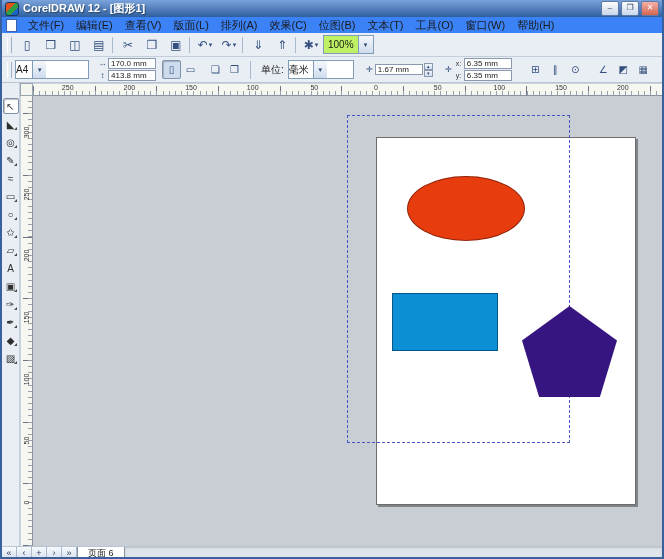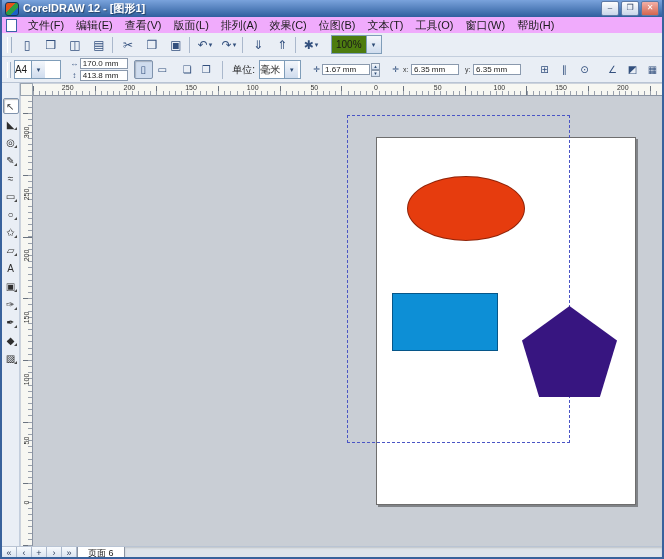--- a/index.html
+++ b/index.html
@@ -18,37 +18,37 @@
   #app-icon{width:12px;height:12px;margin-right:4px;flex:0 0 auto;
     background:linear-gradient(135deg,#e4531b 0 40%,#2f9e44 40% 70%,#1b63c8 70%);
     border-radius:3px;border:1px solid #16345e;}
   #title-text{color:#fff;font-weight:bold;font-size:11px;white-space:nowrap;text-shadow:1px 1px 1px rgba(0,0,0,.4);}
   #titlebar-buttons{margin-left:auto;display:flex;gap:2px;}
   .cap-btn{width:16px;height:13px;font-size:8px;line-height:12px;text-align:center;color:#1d3providedb;
     background:linear-gradient(#fdfdfd,#c9d6ea);border:1px solid #5d7aa6;border-radius:2px;color:#243a5e;cursor:default;}
   .cap-btn.close{background:linear-gradient(#f3b0a6,#d4654f);color:#fff;}
   
   #menubar{position:absolute;left:0;top:17px;width:100%;height:16px;
-    background:#f0abfc;border-bottom:1px solid #c3cedd;display:flex;align-items:center;}
+    background:#3b82f6;border-bottom:1px solid #c3cedd;display:flex;align-items:center;}
   #doc-icon{width:9px;height:11px;background:#fff;border:1px solid #3a62a8;margin:0 5px 0 4px;flex:0 0 auto;}
   #menu-items{display:flex;height:100%;align-items:center;}
   .menu-item{padding:0 6px;line-height:15px;white-space:nowrap;cursor:default;}
   
   #toolbar{position:absolute;left:0;top:33px;width:100%;height:24px;
     background:#e9eef5;border-bottom:1px solid #c3cedd;display:flex;align-items:center;padding-left:2px;box-sizing:border-box;}
   .grip{width:3px;height:16px;margin:0 3px;border-left:1px solid #fff;border-right:1px solid #9fb0c6;}
   #toolbar-buttons{display:flex;align-items:center;}
   .tb-btn{height:20px;min-width:20px;display:flex;align-items:center;justify-content:center;
     border:1px solid transparent;border-radius:2px;margin:0 1px;cursor:default;}
   .tb-btn .glyph{font-size:12px;color:#33507e;}
   .tb-btn .dd{font-size:7px;color:#33507e;margin-left:1px;}
   .sep-after{margin-right:6px;position:relative;}
   .sep-after::after{content:"";position:absolute;right:-4px;top:2px;height:16px;border-left:1px solid #aab8cc;}
-  #zoom-combo{display:flex;align-items:center;height:17px;background:#4d7c0f;border:1px solid #7f9db9;
-    margin-left:8px;padding-left:4px;font-size:10px;}
+  #zoom-combo{display:flex;align-items:center;height:17px;background:#bef264;border:1px solid #7f9db9;
+    padding-left:4px;font-size:10px;}
   #zoom-combo .combo-arrow{width:14px;height:100%;display:flex;align-items:center;justify-content:center;
     background:linear-gradient(#f4f7fb,#cfdcee);border-left:1px solid #7f9db9;font-size:7px;color:#2c4a74;margin-left:4px;}
   
   #propbar{position:absolute;left:0;top:57px;width:100%;height:26px;background:#e9eef5;
     border-bottom:1px solid #b9c4d4;display:flex;align-items:center;padding-left:2px;box-sizing:border-box;}
   .combo{display:flex;align-items:center;height:17px;background:#fff;border:1px solid #7f9db9;font-size:10px;}
   .combo .combo-arrow{width:13px;height:100%;display:flex;align-items:center;justify-content:center;
     background:linear-gradient(#f4f7fb,#cfdcee);border-left:1px solid #7f9db9;font-size:7px;color:#2c4a74;margin-left:4px;}
   #paper-combo{width:72px;}
   #units-combo{width:64px;margin-left:4px;}
@@ -60,21 +60,21 @@
   .pb-btn{width:17px;height:17px;display:flex;align-items:center;justify-content:center;font-size:10px;color:#33507e;
     border:1px solid transparent;border-radius:2px;cursor:default;}
   .pb-btn.active{border-color:#7f93ad;background:#cfdcee;box-shadow:inset 1px 1px 1px rgba(0,0,0,.2);}
   .btn-pair{display:flex;margin-left:6px;}
   .pb-sep{width:1px;height:18px;background:#aab8cc;margin:0 6px;}
   .pb-label{font-size:10px;margin-left:4px;white-space:nowrap;}
   .nudge,.dup{display:flex;align-items:center;margin-left:10px;}
   .spin{display:flex;flex-direction:column;width:9px;margin-left:1px;}
   .spin i{font-style:normal;font-size:5px;line-height:5px;text-align:center;color:#2c4a74;
     background:linear-gradient(#f4f7fb,#cfdcee);border:1px solid #8a99ad;height:5px;}
-  .dup-rows{display:flex;flex-direction:row;gap:6px;margin-left:2px;}
+  .dup-rows{display:flex;flex-direction:column;gap:1px;margin-left:2px;}
   .dup-rows .row{display:flex;align-items:center;height:11px;}
   .dup-label{font-size:7px;width:8px;color:#333;}
   #propbar-right{display:flex;align-items:center;margin-left:14px;gap:1px;}
   #propbar-right .gap{margin-left:8px;}
   
   #corner{position:absolute;left:18px;top:83px;width:13px;height:13px;background:#f6f6f0;
     border:1px solid #9aa4b0;box-sizing:border-box;}
   #hruler{position:absolute;left:31px;top:83px;width:633px;height:13px;box-sizing:border-box;
     border-bottom:1px solid #8a93a2;border-top:1px solid #cdd3dc;
     background:

